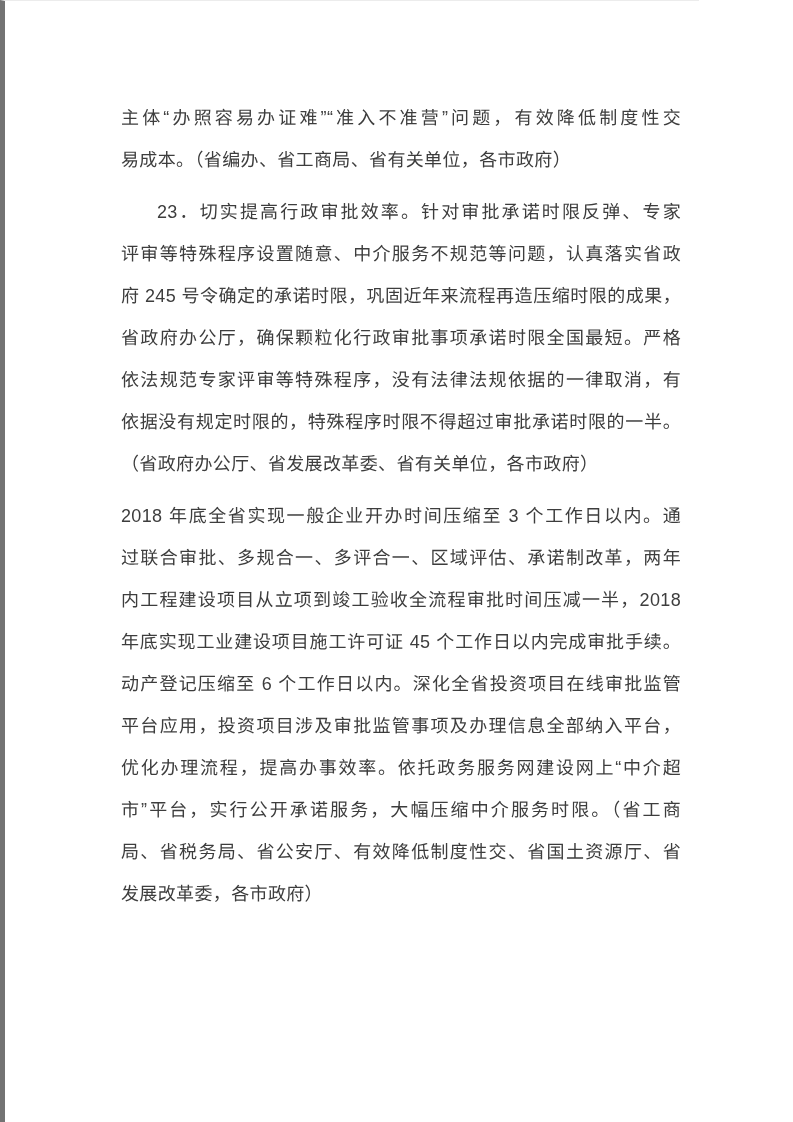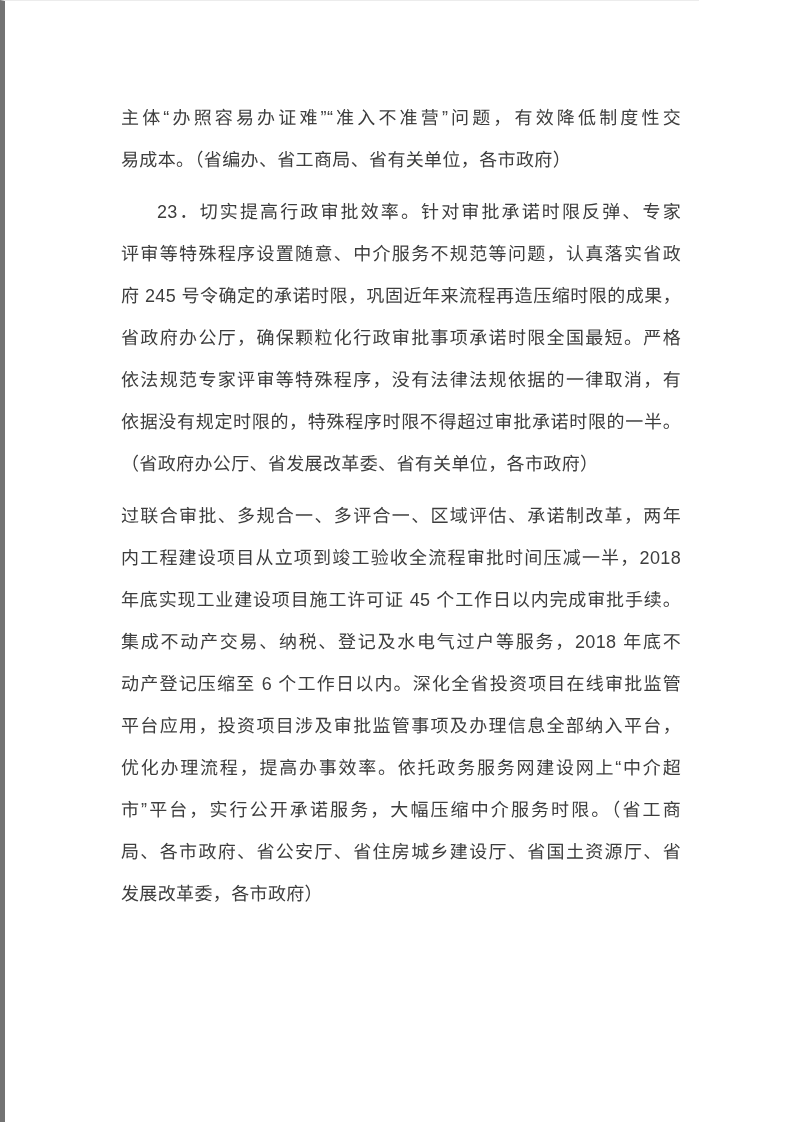--- a/index.html
+++ b/index.html
@@ -55,25 +55,25 @@
       <div class="paragraph">
         <div class="line indent">23．切实提高行政审批效率。针对审批承诺时限反弹、专家</div>
         <div class="line">评审等特殊程序设置随意、中介服务不规范等问题，认真落实省政</div>
         <div class="line">府 245 号令确定的承诺时限，巩固近年来流程再造压缩时限的成果，</div>
         <div class="line">省政府办公厅，确保颗粒化行政审批事项承诺时限全国最短。严格</div>
         <div class="line">依法规范专家评审等特殊程序，没有法律法规依据的一律取消，有</div>
         <div class="line">依据没有规定时限的，特殊程序时限不得超过审批承诺时限的一半。</div>
         <div class="line final">（省政府办公厅、省发展改革委、省有关单位，各市政府）</div>
       </div>
       <div class="paragraph">
+        <div class="line">2018 年底全省实现一般企业开办时间压缩至 3 个工作日以内。通</div>
         <div class="line">过联合审批、多规合一、多评合一、区域评估、承诺制改革，两年</div>
         <div class="line">内工程建设项目从立项到竣工验收全流程审批时间压减一半，2018</div>
         <div class="line">年底实现工业建设项目施工许可证 45 个工作日以内完成审批手续。</div>
-        <div class="line">集成不动产交易、纳税、登记及水电气过户等服务，2018 年底不</div>
         <div class="line">动产登记压缩至 6 个工作日以内。深化全省投资项目在线审批监管</div>
         <div class="line">平台应用，投资项目涉及审批监管事项及办理信息全部纳入平台，</div>
         <div class="line">优化办理流程，提高办事效率。依托政务服务网建设网上“中介超</div>
         <div class="line">市”平台，实行公开承诺服务，大幅压缩中介服务时限。（省工商</div>
-        <div class="line">局、各市政府、省公安厅、省住房城乡建设厅、省国土资源厅、省</div>
+        <div class="line">局、省税务局、省公安厅、有效降低制度性交、省国土资源厅、省</div>
         <div class="line final">发展改革委，各市政府）</div>
       </div>
     </div>
 </div>
 
 </body></html>

